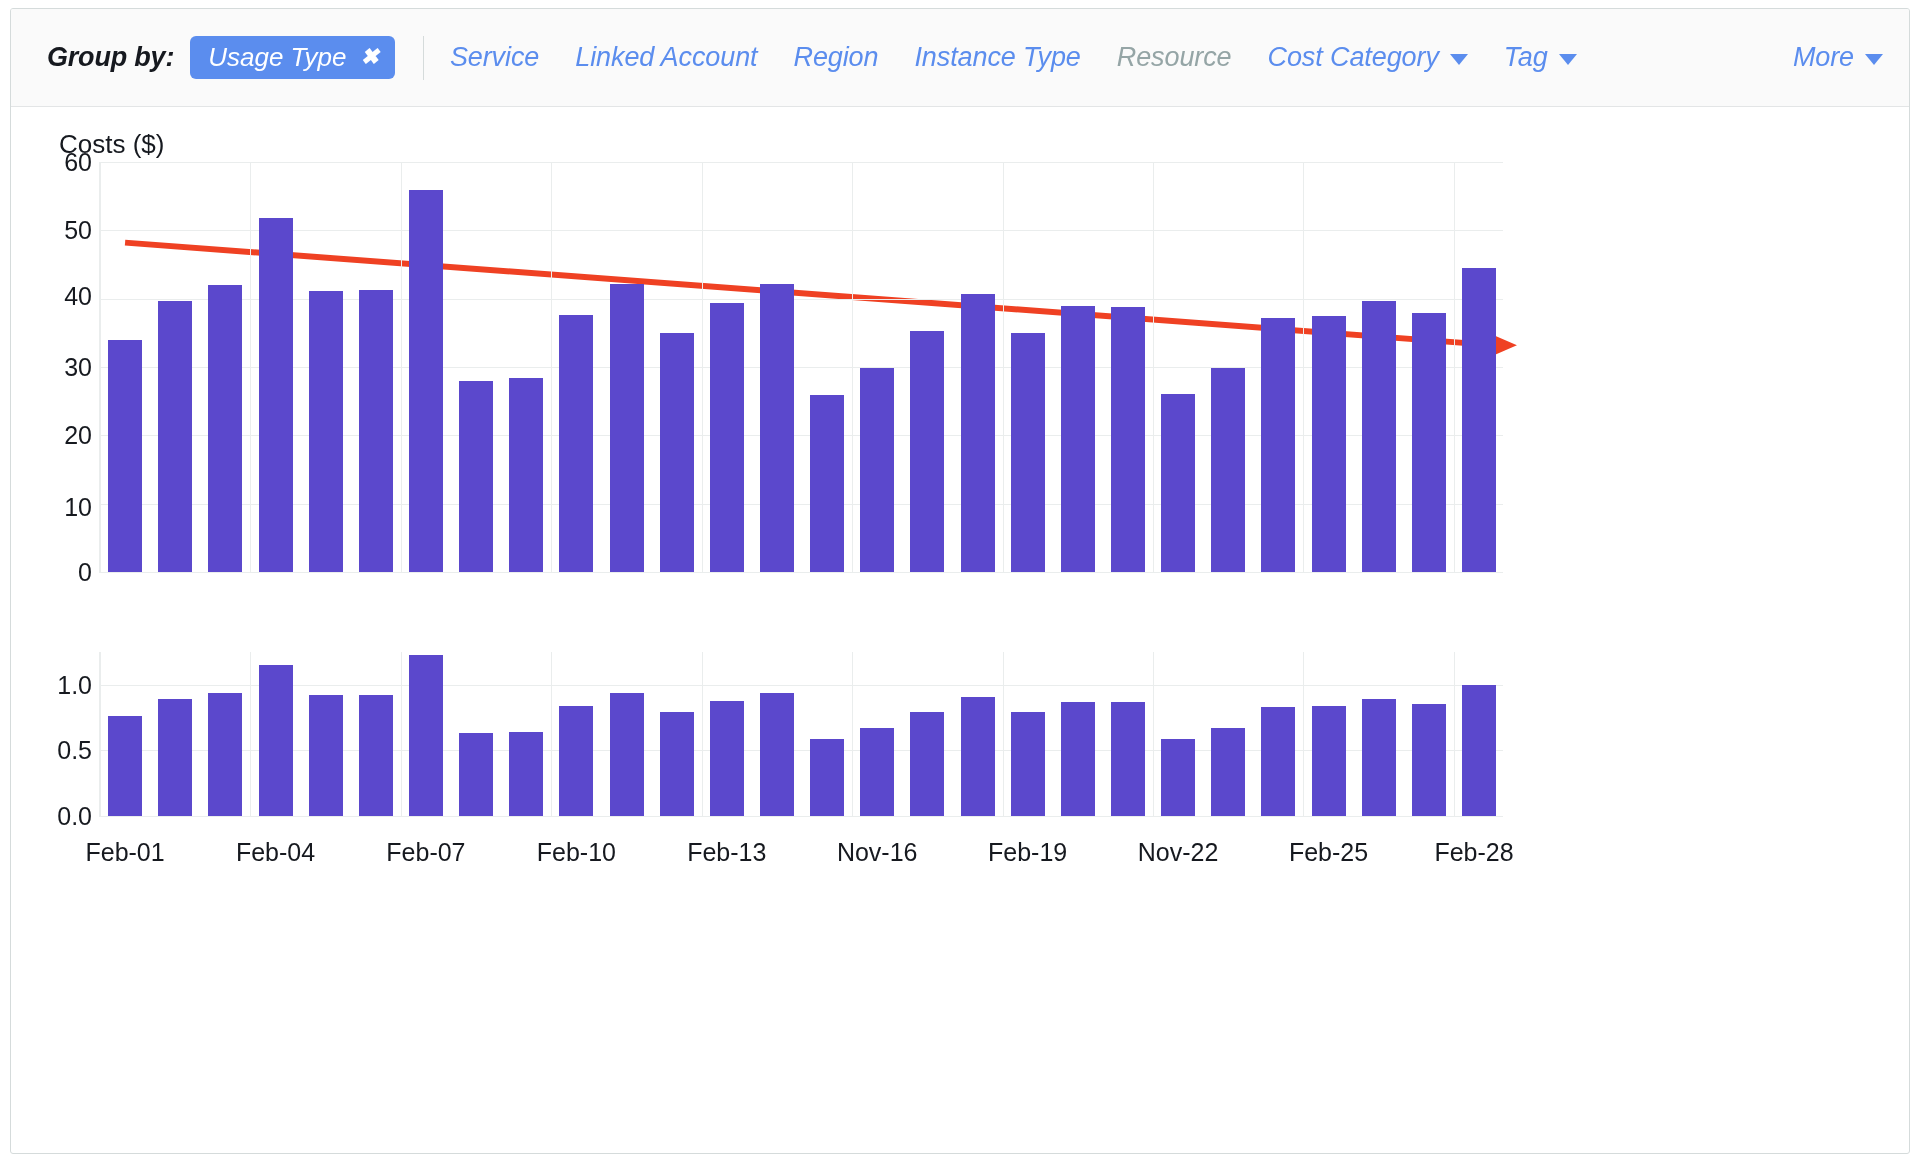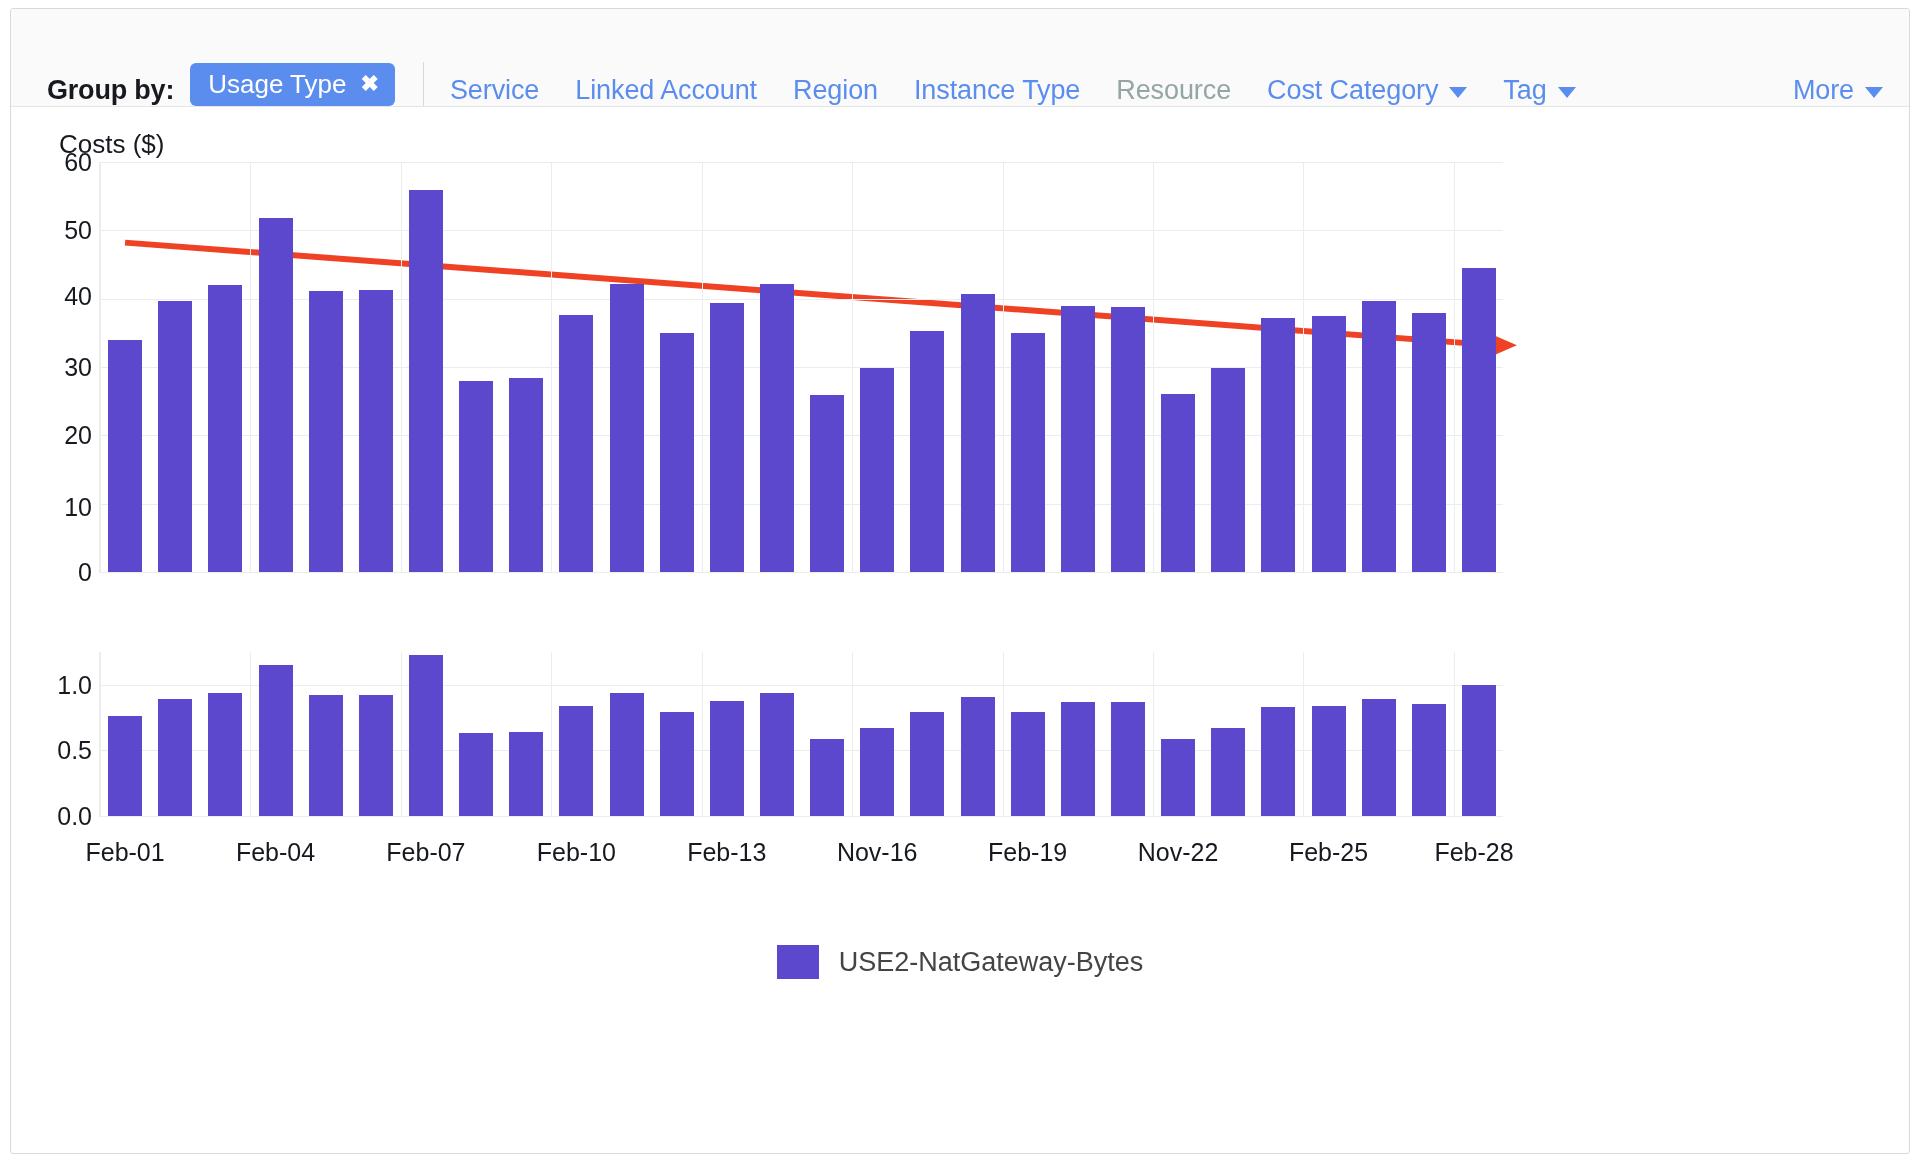--- a/index.html
+++ b/index.html
@@ -24,22 +24,23 @@
     overflow: hidden;
   }
 
   
   .toolbar {
     position: relative;
     height: 98px;
     background: #fafafa;
     border-bottom: 1px solid #e3e5e6;
     display: flex;
-    align-items: flex-end;
+    align-items: center;
     padding: 0 26px 0 36px;
+    font-style: italic;
   }
   .gb-label {
     font-size: 27px;
     font-weight: bold;
     color: #16191f;
     letter-spacing: -0.2px;
     white-space: nowrap;
   }
   .chip {
     margin-left: 16px;
@@ -327,20 +328,16 @@
           <div class="bar" style="left: 1010.93px; width: 34px; height: 114.144px; background: rgb(91, 72, 204);"></div>
           <div class="bar" style="left: 1061.07px; width: 34px; height: 77.408px; background: rgb(91, 72, 204);"></div>
           <div class="bar" style="left: 1111.21px; width: 34px; height: 87.904px; background: rgb(91, 72, 204);"></div>
           <div class="bar" style="left: 1161.36px; width: 34px; height: 108.896px; background: rgb(91, 72, 204);"></div>
           <div class="bar" style="left: 1211.5px; width: 34px; height: 110.208px; background: rgb(91, 72, 204);"></div>
           <div class="bar" style="left: 1261.64px; width: 34px; height: 116.768px; background: rgb(91, 72, 204);"></div>
           <div class="bar" style="left: 1311.79px; width: 34px; height: 111.52px; background: rgb(91, 72, 204);"></div>
           <div class="bar" style="left: 1361.93px; width: 34px; height: 131.2px; background: rgb(91, 72, 204);"></div>
         </div>
 
-      <div class="legend">
-        <span class="legend-swatch"></span>
-        <span class="legend-label">USE2-NatGateway-Bytes</span>
-      </div>
 
     </div>
   </div>
 </div>
 
 </body></html>

